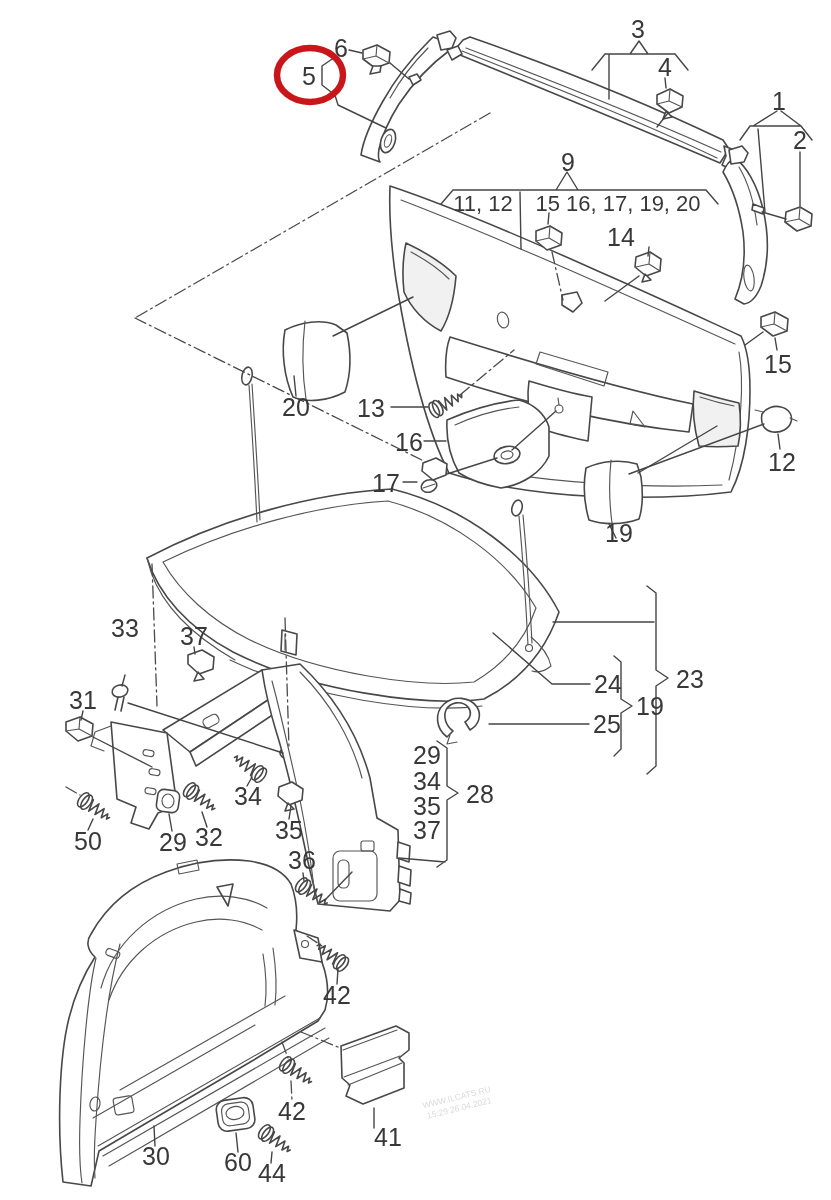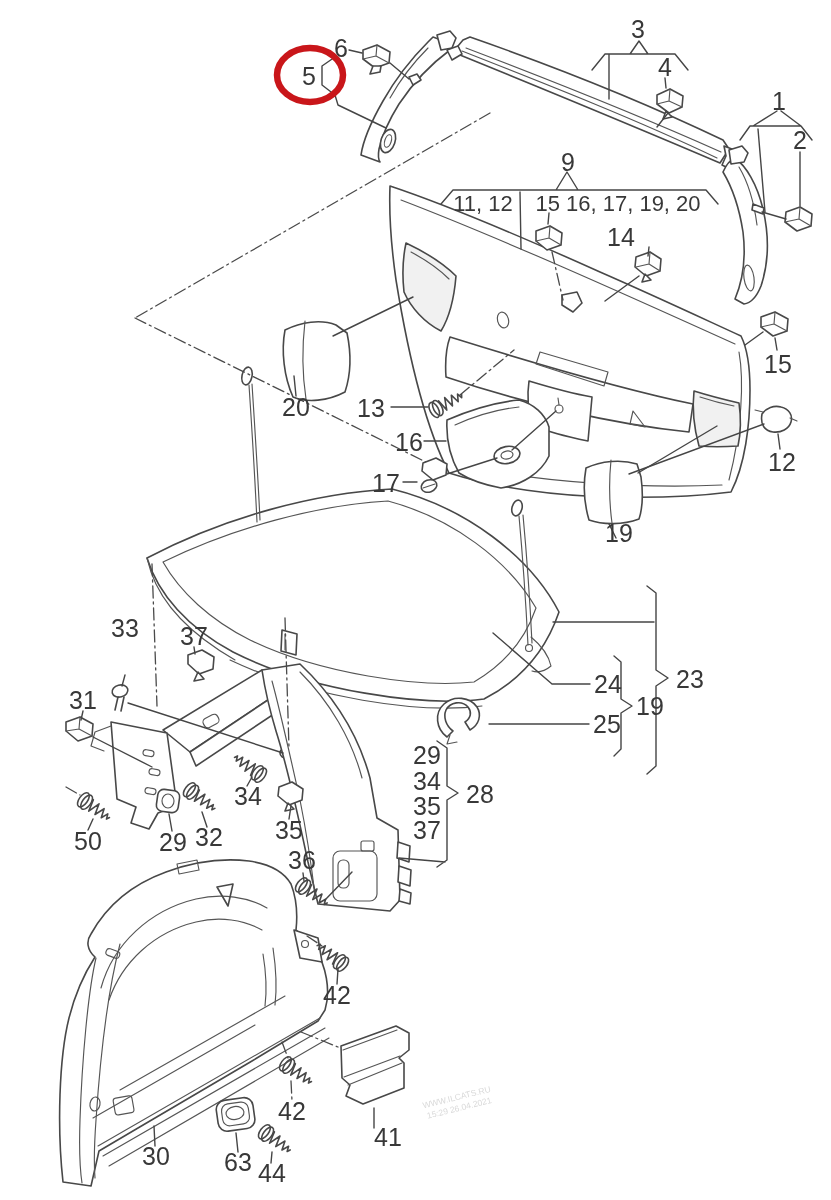--- a/index.html
+++ b/index.html
@@ -361,21 +361,21 @@
   <div class="plabel" style="left:427px;top:755px">29</div>
   <div class="plabel" style="left:427px;top:781px">34</div>
   <div class="plabel" style="left:427px;top:806px">35</div>
   <div class="plabel" style="left:427px;top:830px">37</div>
   <div class="plabel" style="left:480px;top:794px">28</div>
   <div class="plabel" style="left:302px;top:860px">36</div>
   <div class="plabel" style="left:337px;top:995px">42</div>
   <div class="plabel" style="left:292px;top:1111px">42</div>
   <div class="plabel" style="left:388px;top:1137px">41</div>
   <div class="plabel" style="left:156px;top:1156px">30</div>
-  <div class="plabel" style="left:238px;top:1162px">63</div>
+  <div class="plabel" style="left:238px;top:1162px">60</div>
   <div class="plabel" style="left:272px;top:1173px">44</div>
 </div>
 
 <div class="wm">
   <div>WWW.ILCATS.RU</div>
   <div>15:29 26.04.2021</div>
 </div>
 
 </div>
 

